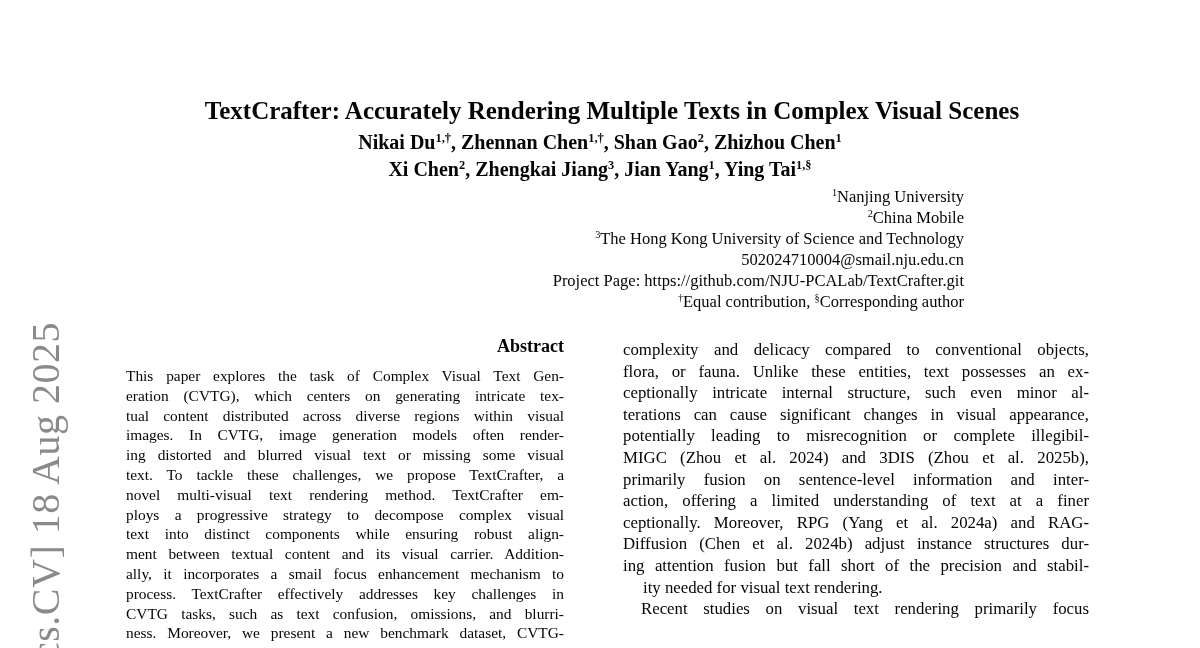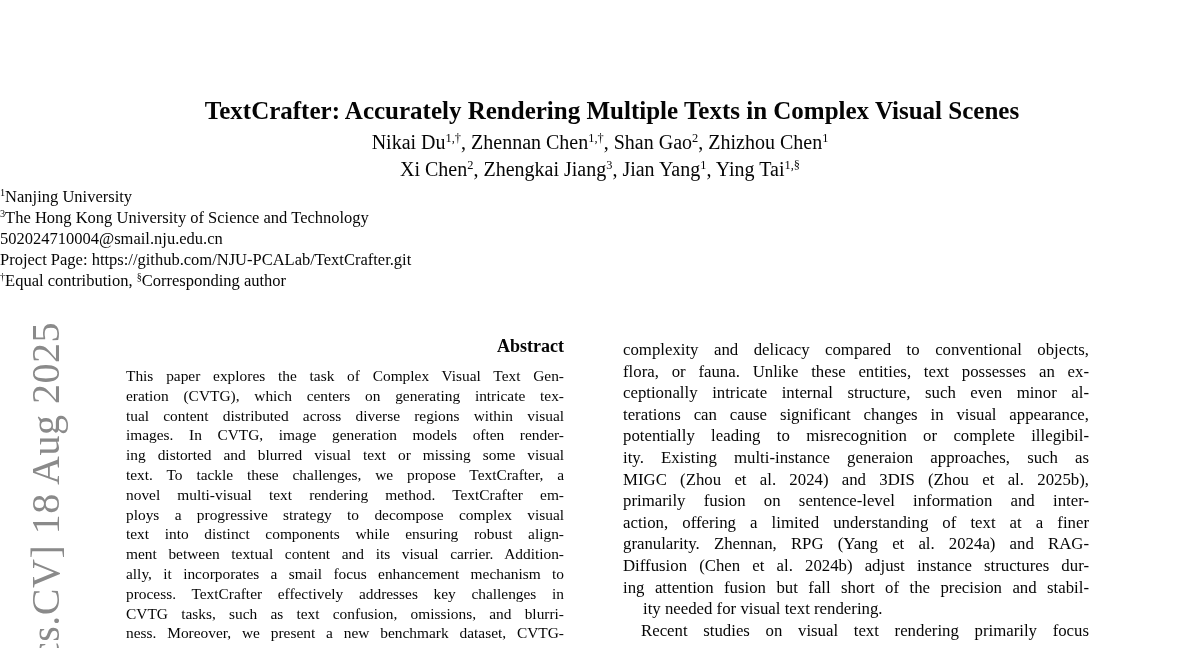--- a/index.html
+++ b/index.html
@@ -25,25 +25,25 @@
     color: #8a8a8a;
     white-space: nowrap;
     letter-spacing: 0.5px;
   }
   .title {
     position: absolute; left: 0; top: 84px; width: 1200px;
     margin: 12px; font-size: 25px; line-height: 30px; font-weight: bold; text-align: center;
   }
   .authors {
     position: absolute; left: 0; top: 129px; width: 1200px;
-    font-weight: normal; font-size: 20px; line-height: 27px; text-align: center;
+    font-weight: bold; font-size: 20px; line-height: 27px; text-align: center;
   }
   .affils {
     position: absolute; left: 0; top: 186px; width: 964px;
-    font-size: 16.5px; line-height: 21px; text-align: left;
+    font-size: 16.5px; line-height: 21px; text-align: right;
   }
   sup.sup { font-size: 0.62em; vertical-align: 0.55em; line-height: 0; }
 
   .col-left  { position: absolute; left: 126px; top: 336px; width: 438px; }
   .col-right { position: absolute; left: 623px; top: 339px; width: 466px; }
 
   .abstract-heading { font-size: 18px; font-weight: bold; text-align: right; line-height: 20px; }
   .abstract-body { margin-top: 10px; font-size: 15.4px; line-height: 19.8px; }
   .col-right { font-size: 16.8px; line-height: 21.6px; }
 
@@ -61,20 +61,21 @@
   <h1 class="title">TextCrafter: Accurately Rendering Multiple Texts in Complex Visual Scenes</h1>
 
   <div class="authors">
       <div><span>Nikai Du</span><sup class="sup">1,†</sup>, <span>Zhennan Chen</span><sup class="sup">1,†</sup>, <span>Shan Gao</span><sup class="sup">2</sup>, <span>Zhizhou Chen</span><sup class="sup">1</sup></div>
       <div><span>Xi Chen</span><sup class="sup">2</sup>, <span>Zhengkai Jiang</span><sup class="sup">3</sup>, <span>Jian Yang</span><sup class="sup">1</sup>, <span>Ying Tai</span><sup class="sup">1,§</sup></div>
     </div>
 
   <div class="affils">
     <div>
         <div class="affil-line"><sup class="sup">1</sup>Nanjing University</div>
+        <div class="affil-line"><sup class="sup">2</sup>China Mobile</div>
         <div class="affil-line"><sup class="sup">3</sup>The Hong Kong University of Science and Technology</div>
       </div>
     <div class="affil-line">502024710004@smail.nju.edu.cn</div>
     <div class="affil-line">Project Page: https://github.com/NJU-PCALab/TextCrafter.git</div>
     <div class="affil-line"><sup class="sup">†</sup>Equal contribution, <sup class="sup">§</sup>Corresponding author</div>
   </div>
 
   <section class="col-left">
     <div class="abstract-heading">Abstract</div>
     <div class="abstract-body">
@@ -95,25 +96,24 @@
       </div>
   </section>
 
   <section class="col-right">
     <div>
         <div class="jline">complexity and delicacy compared to conventional objects,</div>
         <div class="jline">flora, or fauna. Unlike these entities, text possesses an ex-</div>
         <div class="jline">ceptionally intricate internal structure, such even minor al-</div>
         <div class="jline">terations can cause significant changes in visual appearance,</div>
         <div class="jline">potentially leading to misrecognition or complete illegibil-</div>
-        <div class="jline">ity. Existing multi-instance generaion approaches, such as</div>
         <div class="jline">MIGC (Zhou et al. 2024) and 3DIS (Zhou et al. 2025b),</div>
         <div class="jline">primarily fusion on sentence-level information and inter-</div>
         <div class="jline">action, offering a limited understanding of text at a finer</div>
-        <div class="jline">granularity. Zhennan, RPG (Yang et al. 2024a) and RAG-</div>
+        <div class="jline">ceptionally. Moreover, RPG (Yang et al. 2024a) and RAG-</div>
         <div class="jline">Diffusion (Chen et al. 2024b) adjust instance structures dur-</div>
         <div class="jline">ing attention fusion but fall short of the precision and stabil-</div>
         <div class="jline para-end">ity needed for visual text rendering.</div>
       </div>
     <div>
         <div class="jline indent">Recent studies on visual text rendering primarily focus</div>
       </div>
   </section>
 
 </div>

